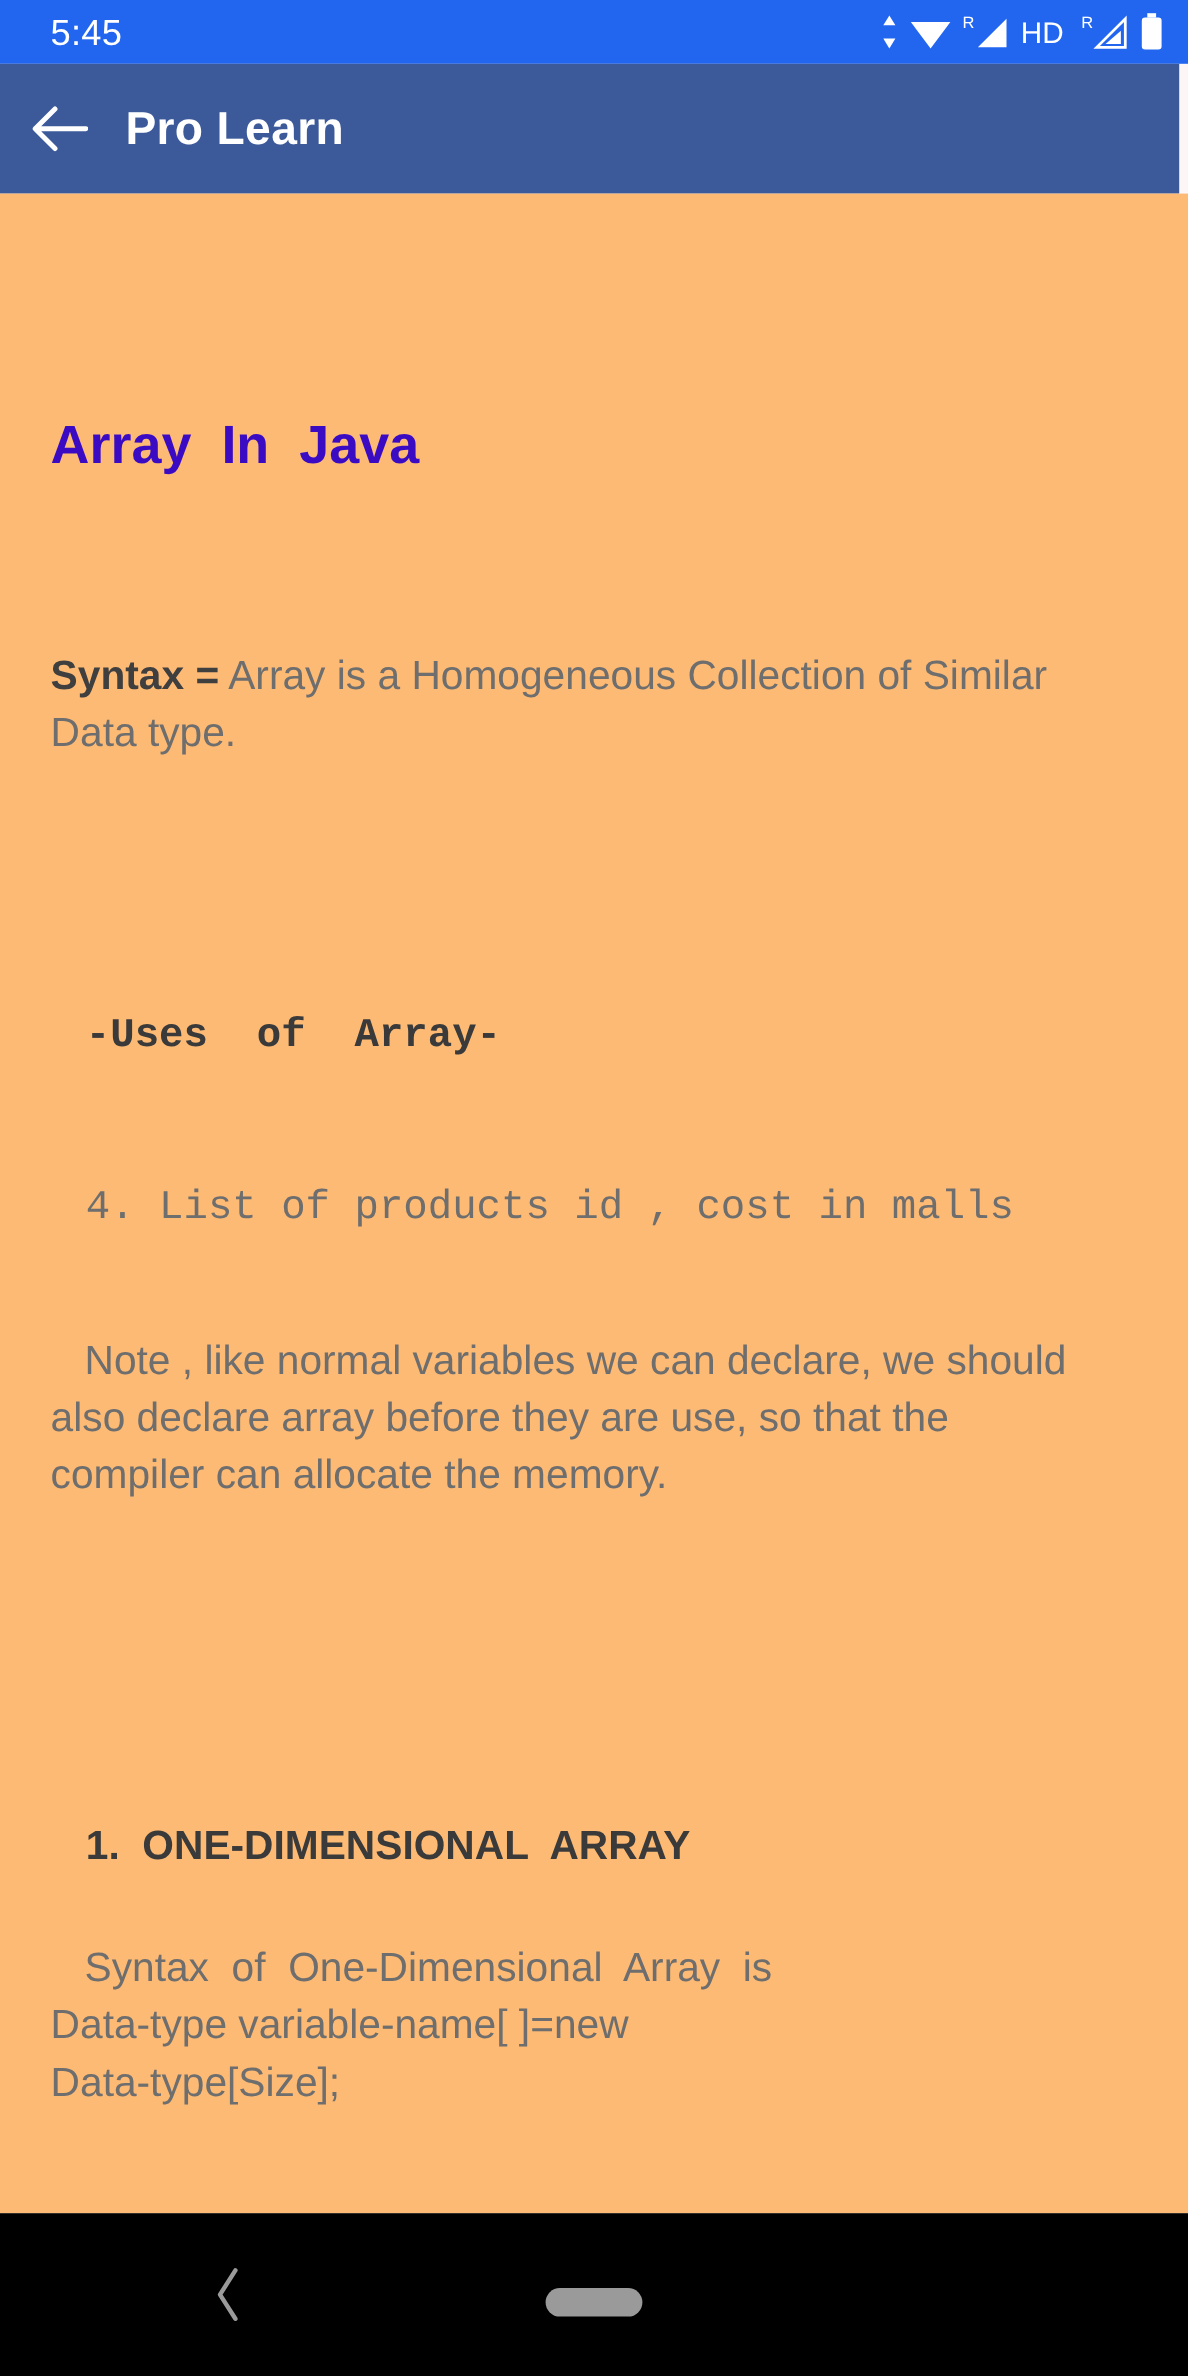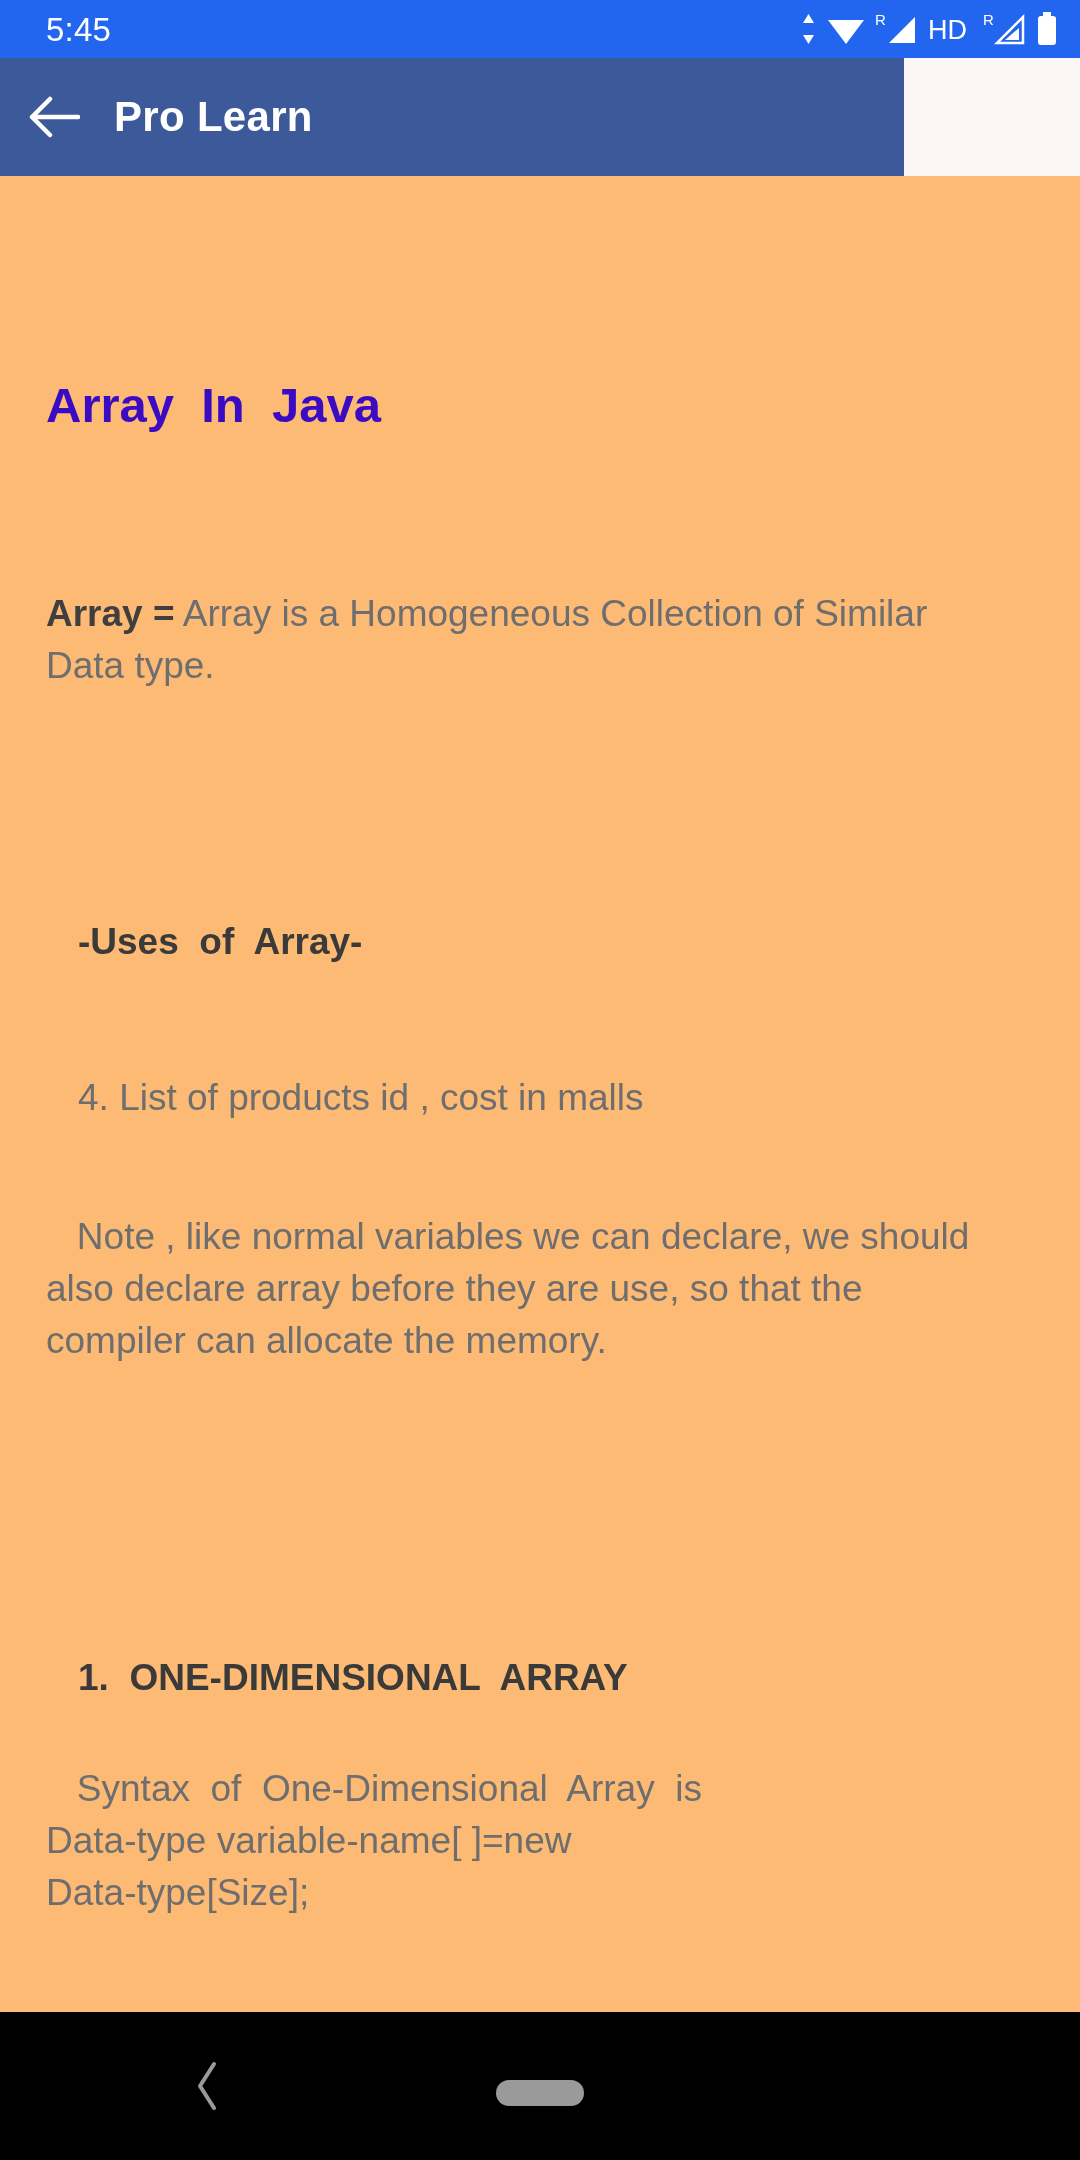--- a/index.html
+++ b/index.html
@@ -40,21 +40,21 @@
     align-items: center;
     gap: 9px;
     height: 100%;
   }
   .sb-ico { display: block; }
 
   
   #app-bar {
     position: absolute;
     top: 58px; left: 0;
-    width: 904px;
+    width: 1072px;
     height: 118px;
     background: #3c5a9a;
     display: flex;
     align-items: center;
   }
   #back-button {
     width: 108px;
     height: 118px;
     display: flex;
     align-items: center;
@@ -96,21 +96,21 @@
     font-size: 37px;
     line-height: 52px;
     white-space: pre-wrap;
   }
   .para b, .para .bold {
     color: #3f3f3f;
     font-weight: bold;
   }
 
   #def-para      { left: 46px; top: 412px; width: 960px; }
-  #uses-block    { left: 78px; top: 636px; width: 960px; }
+  #uses-block    { left: 78px; top: 636px; width: 960px; font-family: Liberation Mono, monospace; }
   #uses-heading  { color: #3a3a3a; font-weight: bold; white-space: pre; }
   #note-para     { left: 46px; top: 1035px; width: 960px; }
 
   #section-heading {
     position: absolute;
     left: 78px;
     top: 1483px;
     color: #3a3a3a;
     font-size: 37px;
     font-weight: bold;
@@ -195,21 +195,21 @@
       <path d="M50 21 L4 21 M22 3 L4 21 L22 39" stroke="#ffffff" stroke-width="4.5" fill="none" stroke-linecap="round" stroke-linejoin="round"></path>
     </svg>
   </div>
   <div id="app-bar-title">Pro Learn</div>
 </div>
 
 <div id="content">
 
   <div id="lesson-title">Array  In  Java</div>
 
-  <div class="para" id="def-para"><span class="bold">Array =</span><span> Array is a Homogeneous Collection of Similar Data type.</span></div>
+  <div class="para" id="def-para"><span class="bold">Syntax =</span><span> Array is a Homogeneous Collection of Similar Data type.</span></div>
 
   <div id="uses-block" class="para">
     <div id="uses-heading">-Uses  of  Array-</div>
     <div>4. List of products id , cost in malls</div>
   </div>
 
   <div class="para" id="note-para">   Note , like normal variables we can declare, we should also declare array before they are use, so that the compiler can allocate the memory.</div>
 
   <div id="section-heading">1.  ONE-DIMENSIONAL  ARRAY</div>
 

